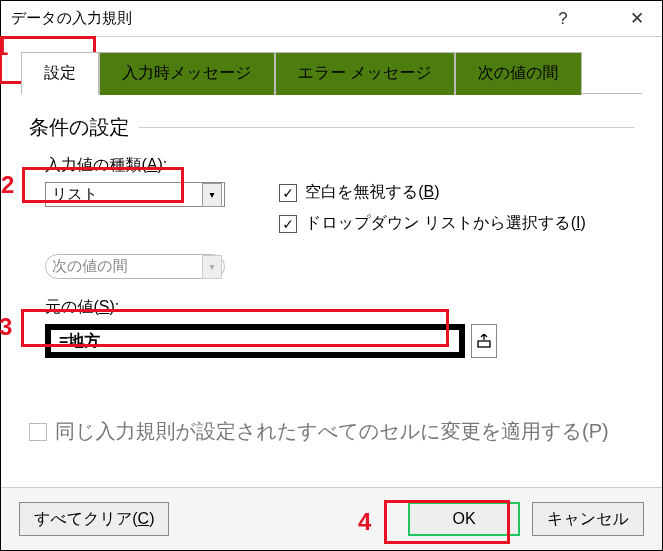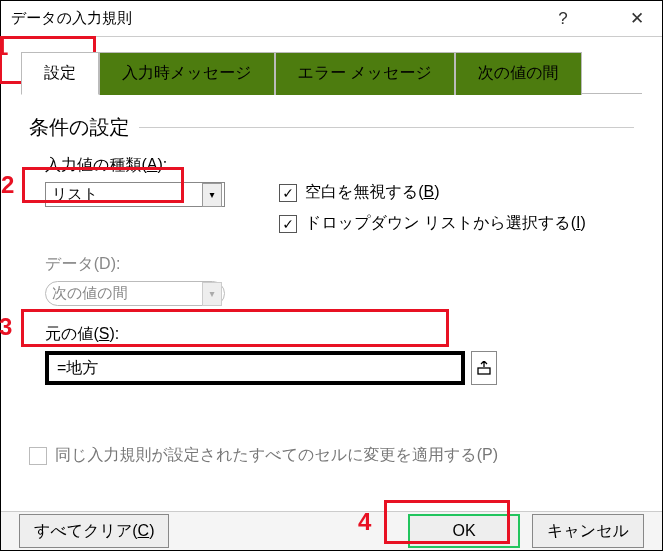--- a/index.html
+++ b/index.html
@@ -127,49 +127,50 @@
   }
   .chkbox.unchecked { border-color: #bbb; }
   .textinput {
     display: flex;
     align-items: center;
     margin-left: 16px;
   }
   .textinput input {
     height: 34px;
     width: 420px;
-    border: 4px solid #000000;
+    border: 6px solid #000000;
     padding: 0 8px;
     font-size: 16px;
+    font-weight: bold;
   }
   .rangebtn {
     width: 26px;
     height: 34px;
     border: 1px solid #888;
     margin-left: 6px;
     display: flex;
     align-items: center;
     justify-content: center;
     font-size: 14px;
     background: #fff;
   }
   .apply-row {
     display: flex;
     align-items: center;
-    font-size: 16px;
+    font-size: 20px;
     color: #777;
     margin-top: 60px;
   }
   .footer {
     position: absolute;
     bottom: 0;
     left: 0;
     right: 0;
     border-top: 1px solid #ccc;
-    padding: 2px 18px;
+    padding: 14px 18px;
     display: flex;
     align-items: flex-start;
     background: #f5f5f5;
   }
   .btn {
     height: 34px;
     min-width: 112px;
     border: 1px solid #888;
     background: #eee;
     font-size: 16px;
@@ -243,23 +244,20 @@
             </div>
             <div class="chk-row">
               <span class="chkbox">✓</span>
               <span><span>ドロップダウン リストから選択する(</span><span class="u">I</span><span>)</span></span>
             </div>
           </div>
         </div>
       </div>
 
       <div class="row">
-        <div class="lbl disabled-text">
-          <span>データ(</span><span>D</span><span>):</span>
-        </div>
         <div class="col-left" style="margin-left:16px">
           <div class="select disabled">
             <span>次の値の間</span>
             <span class="chev">▾</span>
           </div>
         </div>
       </div>
 
       <div class="row" style="margin-top:18px">
         <div class="lbl">

